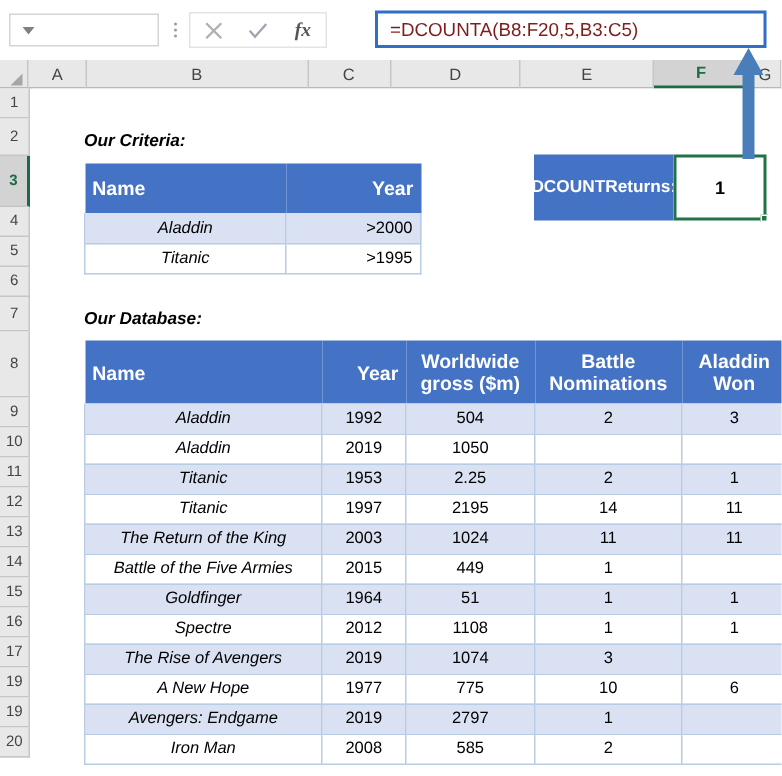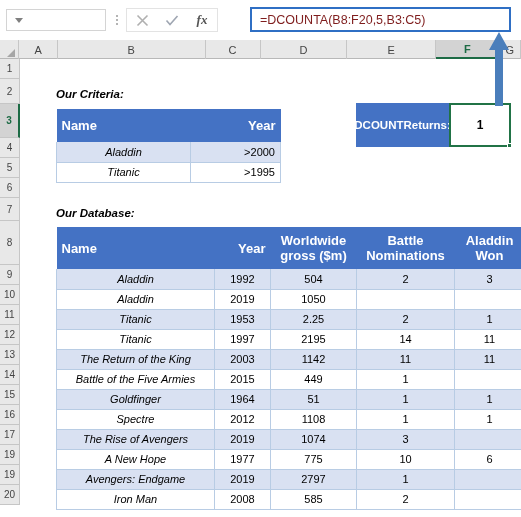--- a/index.html
+++ b/index.html
@@ -397,21 +397,21 @@
         <tr class="plain">
           <td class="tl">Titanic</td>
           <td class="tc">1997</td>
           <td class="tc">2195</td>
           <td class="tc">14</td>
           <td class="tc">11</td>
         </tr>
         <tr class="alt">
           <td class="tl">The Return of the King</td>
           <td class="tc">2003</td>
-          <td class="tc">1142</td>
+          <td class="tc">1024</td>
           <td class="tc">11</td>
           <td class="tc">11</td>
         </tr>
         <tr class="plain">
           <td class="tl">Battle of the Five Armies</td>
           <td class="tc">2015</td>
           <td class="tc">449</td>
           <td class="tc">1</td>
           <td class="tc"></td>
         </tr>

